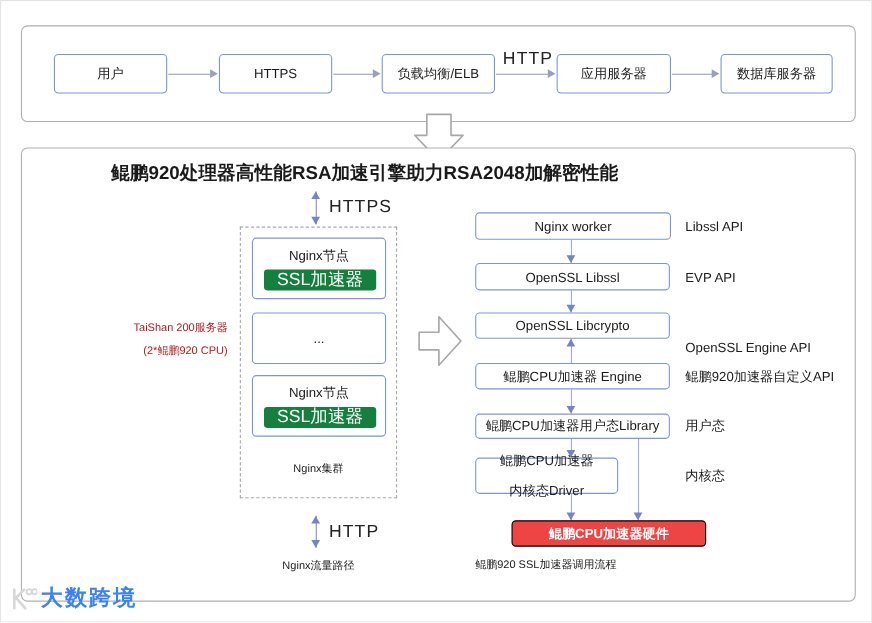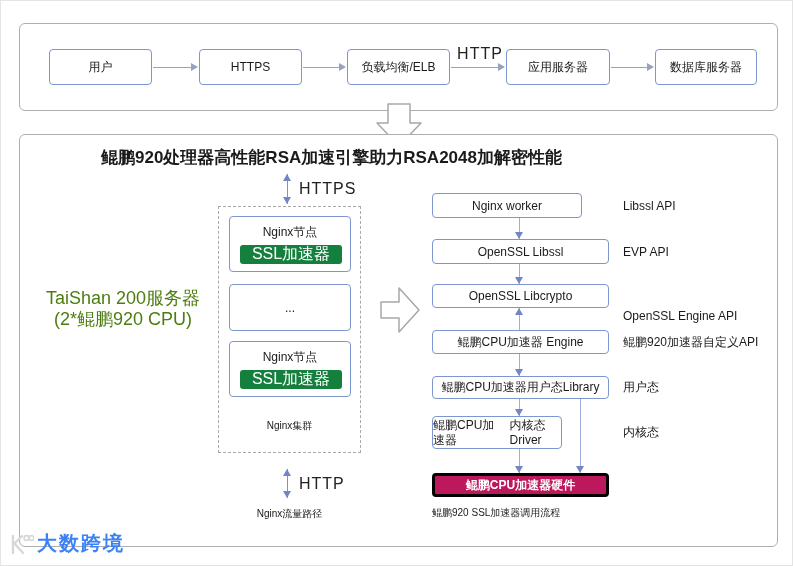--- a/index.html
+++ b/index.html
@@ -4,22 +4,22 @@
 <style>
   html,body { margin:0; padding:0; background:#fff; }
   body { font-family:"Liberation Sans","DejaVu Sans",sans-serif; }
   .page { position:relative; width:793px; height:566px; background:#fff;
           border:1px solid #e4e4e4; box-sizing:border-box; overflow:hidden; }
   .abs { position:absolute; }
   .panel { position:absolute; border:1px solid #AFAFAF; border-radius:6px; background:#fff; }
   .node { position:absolute; border:1px solid #7E96D0; border-radius:4px; background:#fff;
           display:flex; align-items:center; justify-content:center;
           font-size:12px; color:#1a1a1a; box-sizing:border-box; }
-  .node-col { flex-direction:row; line-height:15px;gap:12px; }
-  .fill-blue { background:#be185d; border:3px solid #000000; color:#fff; font-weight:bold; }
+  .node-col { flex-direction:column; line-height:15px;gap:12px; }
+  .fill-blue { background:#ef4444; border:1px solid #000000; color:#fff; font-weight:bold;margin-left:33px; }
   .pill { position:absolute; background:#15803d; border-radius:3px; color:#fff; font-size:16px;
           display:flex; align-items:center; justify-content:center; }
   .dashed-box { position:absolute; border:1px dashed #A9A9A9; background:#fff; box-sizing:border-box; }
   
   .harrow { position:absolute; height:9px; }
   .harrow .line { position:absolute; left:0; right:5px; top:4px; height:1px; background:#98A2BE; }
   .harrow .head { position:absolute; right:0; top:0; width:0; height:0;
                   border-top:4.5px solid transparent; border-bottom:4.5px solid transparent;
                   border-left:7px solid #98A2BE; }
   
@@ -30,21 +30,21 @@
             border-left:4.5px solid transparent; border-right:4.5px solid transparent;
             border-top:7px solid #7384C8; }
   .head-u { position:absolute; top:0; left:1px; width:0; height:0;
             border-left:4.5px solid transparent; border-right:4.5px solid transparent;
             border-bottom:7px solid #7384C8; }
   .title { position:absolute; font-size:17px; font-weight:600; color:#1a1a1a; white-space:nowrap; }
   .proto { position:absolute; font-size:16px; color:#222; letter-spacing:1px; white-space:nowrap; }
   .caption { position:absolute; font-size:10px; color:#1a1a1a; white-space:nowrap; }
   .label12 { position:absolute; font-size:12px; color:#1a1a1a; display:flex; align-items:center;
              white-space:nowrap; }
-  .server-text { position:absolute; font-size:18px; color:#4d7c0f; text-align:center;
+  .server-text { position:absolute; font-size:10px; color:#b91c1c; text-align:right;
                  line-height:21px; white-space:nowrap; }
   .watermark { position:absolute; display:flex; align-items:center; gap:3px; color:#3b82f6;
                font-size:20px; font-weight:bold; letter-spacing:2px; }
 </style>
 </head>
 <body>
 
 <div class="page">
 
   <div class="panel" style="left:18px;top:22px;width:757px;height:86px;"></div>
@@ -125,21 +125,21 @@
   </svg>
 
   <div class="varrow dbl" style="left:281px;top:468px;height:29px;">
     <span class="line"></span>
     <span class="head-u"></span>
     <span class="head-d"></span>
   </div>
   <div class="proto" style="left:298px;top:474px;">HTTP</div>
   <div class="caption" style="left:217px;top:506px;width:143px;text-align:center;">Nginx流量路径</div>
 
-  <div class="node" style="left:431px;top:192px;width:150px;height:25px;">
+  <div class="node" style="left:431px;top:192px;width:178px;height:25px;">
     <span>Nginx worker</span>
   </div>
   <div class="varrow" style="left:513px;top:217px;height:21px;">
     <span class="line"></span>
       <span class="head-d"></span>
   </div>
 
   <div class="node" style="left:431px;top:238px;width:177px;height:25px;">
     <span>OpenSSL Libssl</span>
   </div>

